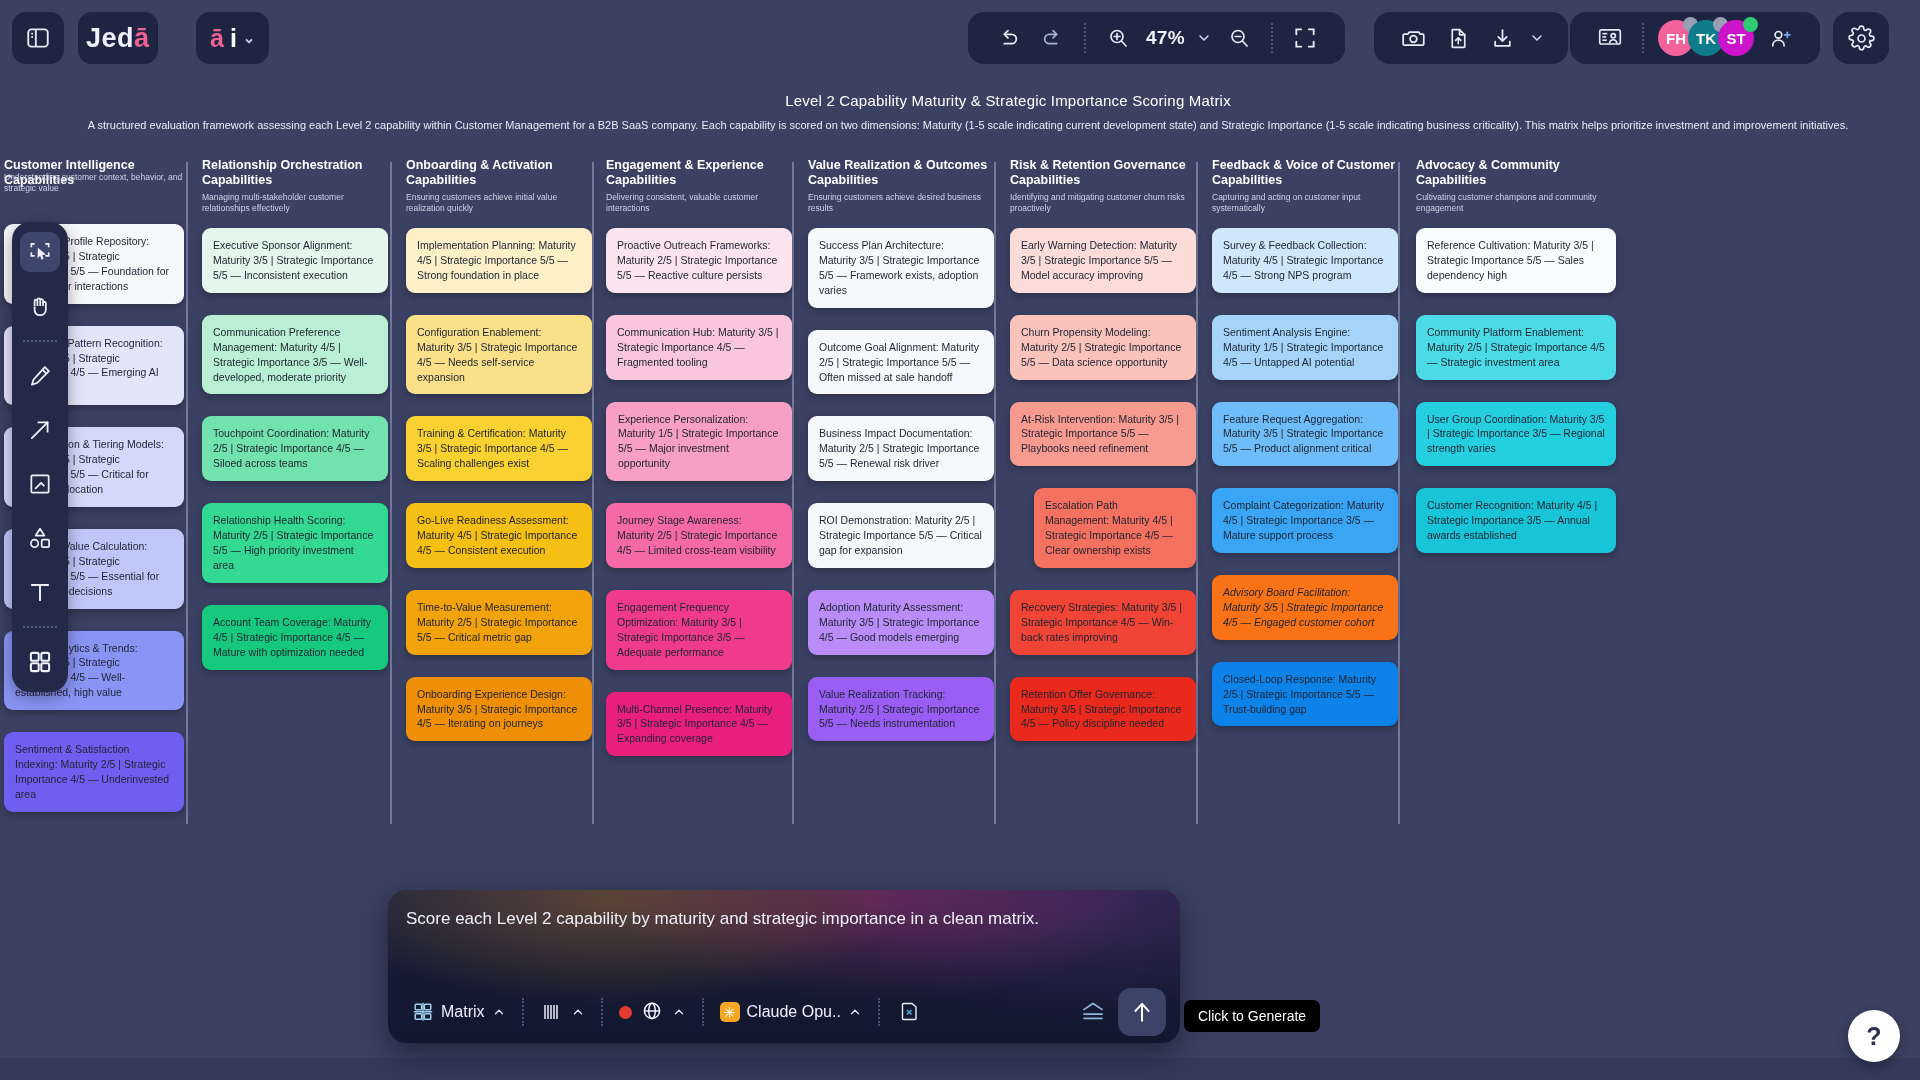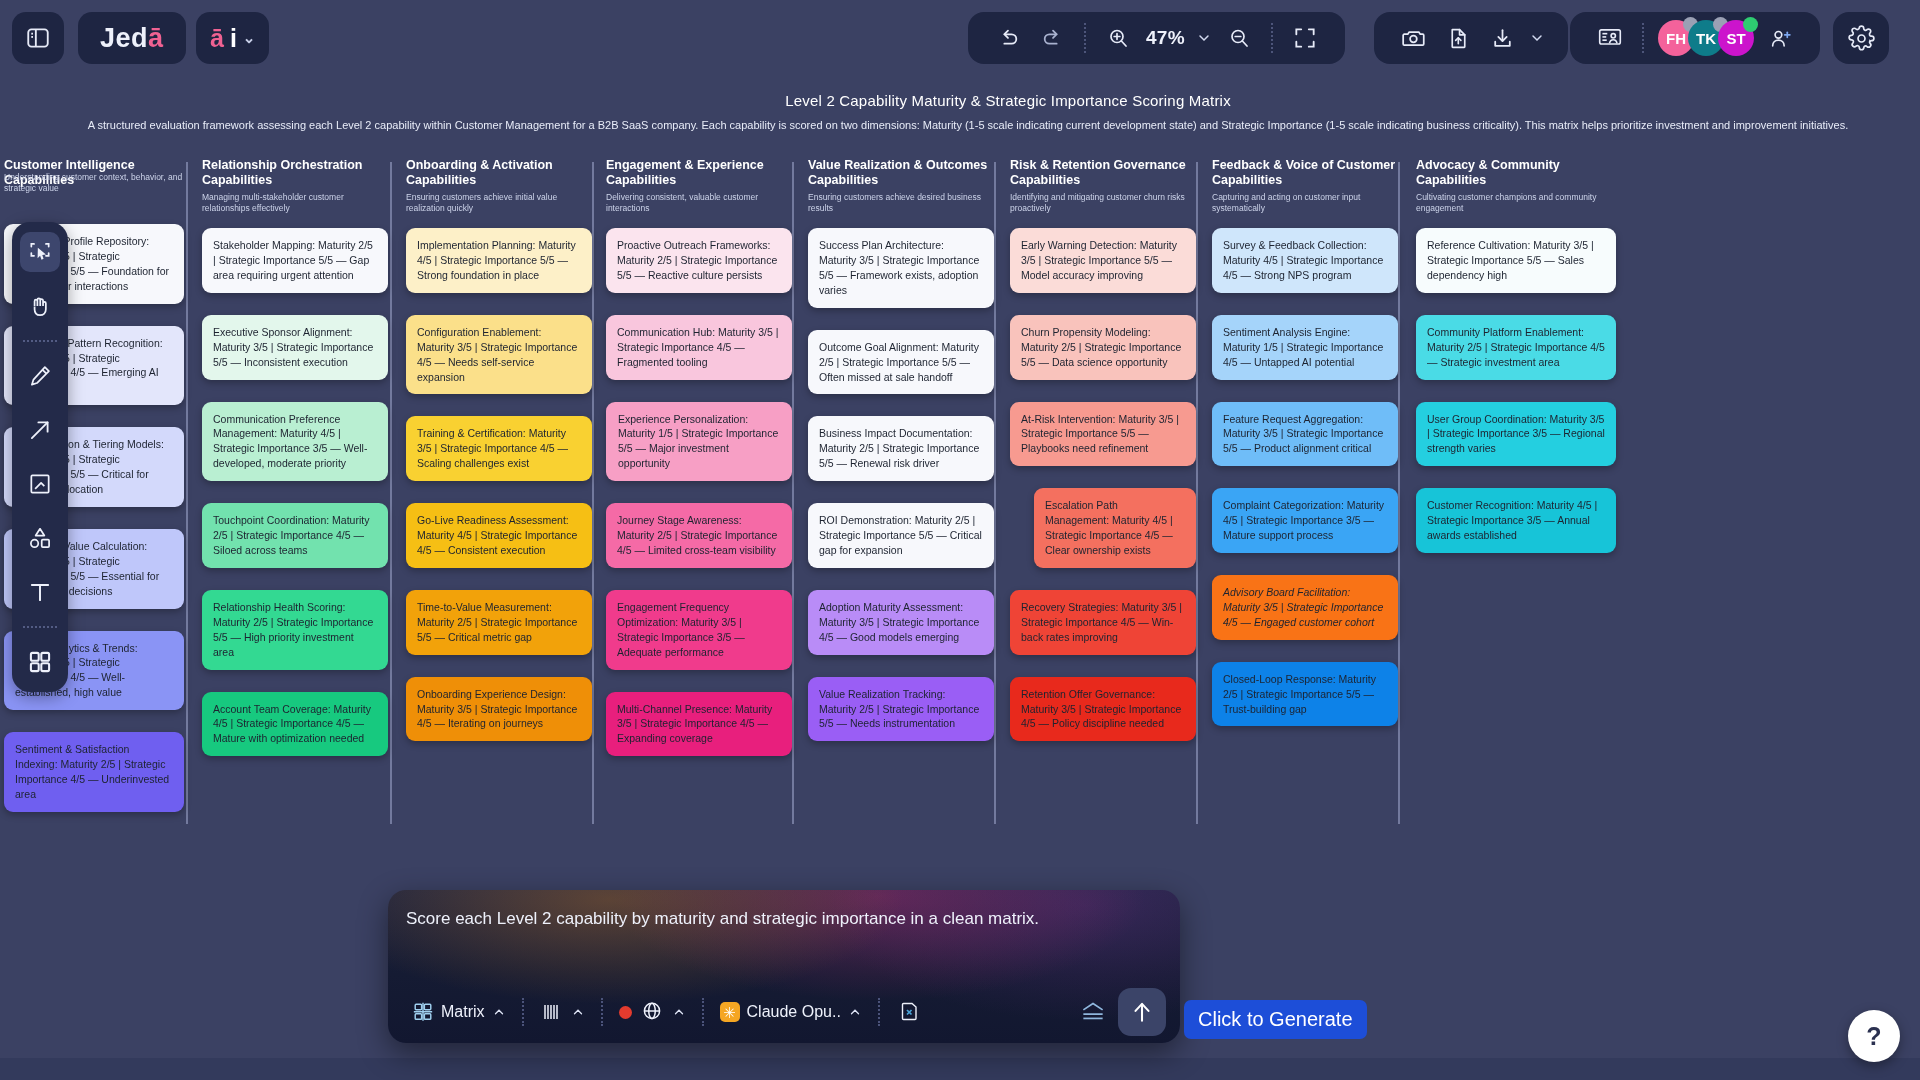--- a/index.html
+++ b/index.html
@@ -12,21 +12,21 @@
   #app { position: relative; width: 1920px; height: 1080px; }
 
   
   .topbar { position: absolute; top: 0; left: 0; width: 1920px; height: 88px; }
   .tb-btn {
     background: #1e2542; border-radius: 14px;
     display: flex; align-items: center; justify-content: center;
   }
   .panel-btn { position: absolute; left: 12px; top: 12px; width: 52px; height: 52px; }
   .logo-btn {
-    position: absolute; left: 78px; top: 12px; height: 52px; padding: 0 22px;
+    position: absolute; left: 78px; top: 12px; height: 52px; padding: 0 8px;
     font-size: 27px; font-weight: 600; letter-spacing: .5px; color: #eef1fb;
   }
   .logo-accent { color: #f06292; }
   .ai-btn {
     position: absolute; left: 196px; top: 12px; height: 52px; padding: 0 14px;
     font-size: 25px; font-weight: 600; gap: 6px;
   }
   .ai-accent { color: #f06292; }
   .chev { font-size: 15px; color: #c8d0e8; }
 
@@ -106,22 +106,22 @@
     position: absolute; left: 0; bottom: 0; width: 100%; height: 62px;
     display: flex; align-items: center; padding: 0 14px; gap: 0;
   }
   .pchip { display: flex; align-items: center; gap: 7px; font-size: 16px; color: #eef1fb; padding: 0 10px; cursor: pointer; }
   .vsep { width: 0; border-left: 2px dotted #4b537a; height: 28px; margin: 0 6px; }
   .send-btn {
     width: 48px; height: 48px; border-radius: 13px; background: #3b4468;
     display: flex; align-items: center; justify-content: center; cursor: pointer;
   }
   .tooltip {
-    position: absolute; left: 1184px; top: 1000px; background: #1d4ed8; color: #fff;
-    font-size: 20px; padding: 8px 14px; border-radius: 7px; z-index: 70; white-space: nowrap;
+    position: absolute; left: 1184px; top: 1000px; background: #000000; color: #fff;
+    font-size: 14px; padding: 8px 14px; border-radius: 7px; z-index: 70; white-space: nowrap;
   }
   .help-btn {
     position: absolute; right: 20px; bottom: 18px; width: 52px; height: 52px;
     border-radius: 50%; background: #ffffff; color: #2b3150;
     display: flex; align-items: center; justify-content: center;
     font-size: 25px; font-weight: 600; box-shadow: 0 4px 12px rgba(0,0,0,.35); z-index: 70;
   }
   .dim-strip { position: absolute; left: 0; bottom: 0; width: 1920px; height: 22px; background: #333a5c; }
 </style>
 </head>
@@ -293,21 +293,20 @@
           <div class="card" style="background: rgb(211, 217, 251);">Segmentation &amp; Tiering Models: Maturity 3/5 | Strategic Importance 5/5 — Critical for resource allocation</div>
           <div class="card" style="background: rgb(191, 199, 250);">Customer Value Calculation: Maturity 3/5 | Strategic Importance 5/5 — Essential for investment decisions</div>
           <div class="card" style="background: rgb(138, 148, 245);">Usage Analytics &amp; Trends: Maturity 4/5 | Strategic Importance 4/5 — Well-established, high value</div>
           <div class="card" style="background: rgb(111, 95, 240);">Sentiment &amp; Satisfaction Indexing: Maturity 2/5 | Strategic Importance 4/5 — Underinvested area</div>
         </div>
       </div>
       <div class="col" style="left: 202px; width: 186px;">
         <div class="col-head">Relationship Orchestration Capabilities</div>
         <div class="col-sub">Managing multi-stakeholder customer relationships effectively</div>
         <div class="cards">
-          <div class="card" style="background: rgb(247, 248, 252);">Stakeholder Mapping: Maturity 2/5 | Strategic Importance 5/5 — Gap area requiring urgent attention</div>
           <div class="card" style="background: rgb(227, 247, 236);">Executive Sponsor Alignment: Maturity 3/5 | Strategic Importance 5/5 — Inconsistent execution</div>
           <div class="card" style="background: rgb(185, 239, 210);">Communication Preference Management: Maturity 4/5 | Strategic Importance 3/5 — Well-developed, moderate priority</div>
           <div class="card" style="background: rgb(114, 226, 174);">Touchpoint Coordination: Maturity 2/5 | Strategic Importance 4/5 — Siloed across teams</div>
           <div class="card" style="background: rgb(51, 217, 146);">Relationship Health Scoring: Maturity 2/5 | Strategic Importance 5/5 — High priority investment area</div>
           <div class="card" style="background: rgb(23, 201, 127);">Account Team Coverage: Maturity 4/5 | Strategic Importance 4/5 — Mature with optimization needed</div>
         </div>
       </div>
       <div class="col" style="left: 406px; width: 186px;">
         <div class="col-head">Onboarding &amp; Activation Capabilities</div>
         <div class="col-sub">Ensuring customers achieve initial value realization quickly</div>

